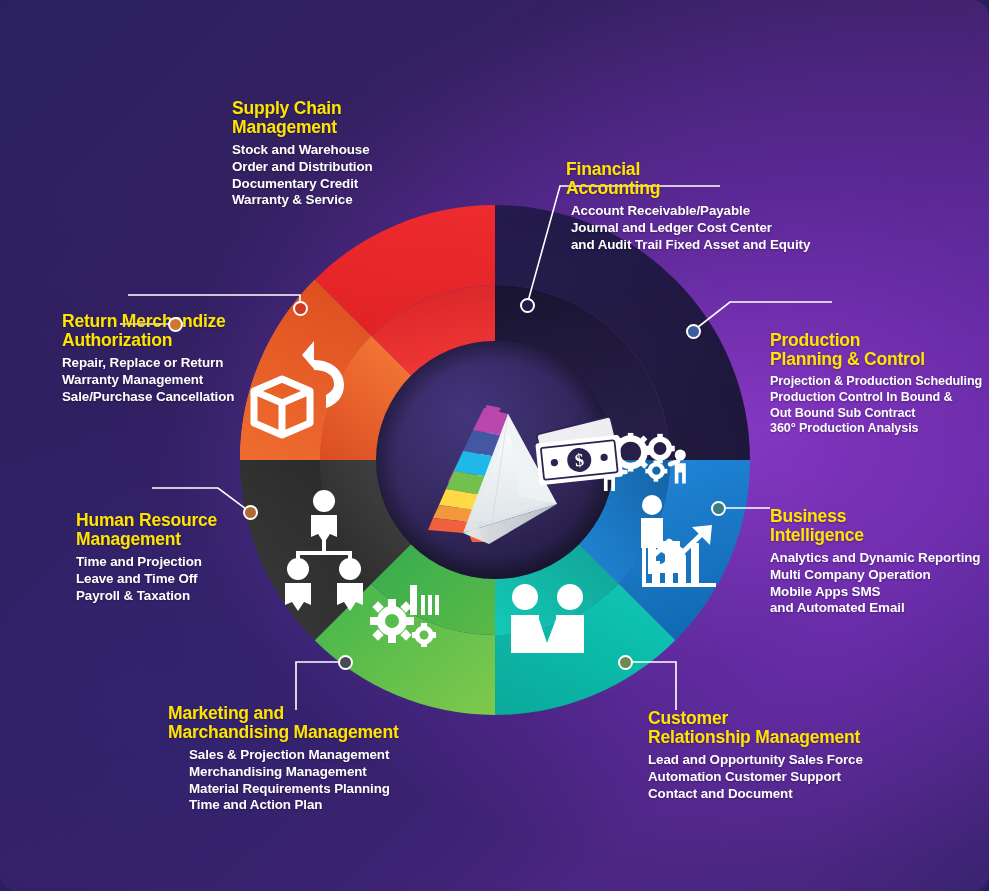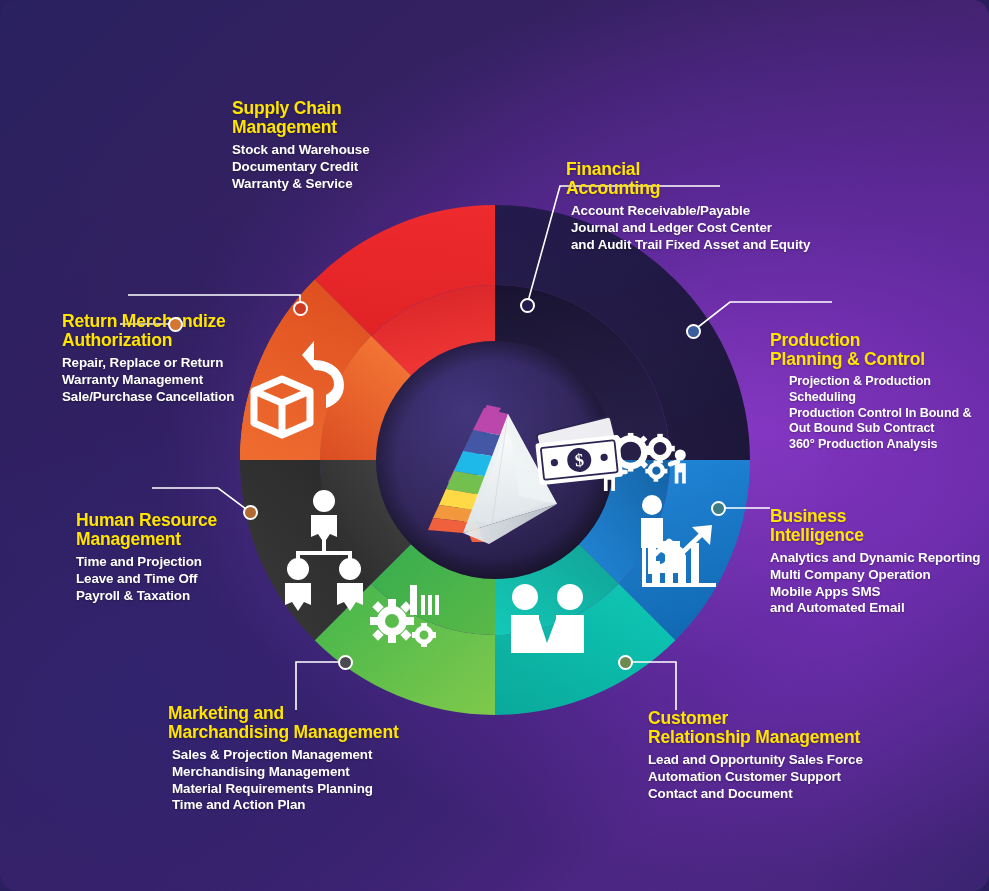--- a/index.html
+++ b/index.html
@@ -405,20 +405,21 @@
   <div class="dot" style="left:243px;top:505px;background:#b06a34;"></div>
   <div class="dot" style="left:168px;top:317px;background:#d4762f;"></div>
 
   <div class="block left" style="left:232px;top:99px;width:250px;">
     <h3>
       <span>Supply Chain</span><br>
       <span>Management</span>
     </h3>
     <ul>
       <li>Stock and Warehouse</li>
+      <li>Order and Distribution</li>
       <li>Documentary Credit</li>
       <li>Warranty &amp; Service</li>
     </ul>
   </div>
 
   <div class="block left" style="left:566px;top:116px;width:330px;margin-top:44px;">
     <h3>
       <span>Financial</span><br>
       <span>Accounting</span>
     </h3>
@@ -427,21 +428,21 @@
       <li>Journal and Ledger Cost Center</li>
       <li>and Audit Trail Fixed Asset and Equity</li>
     </ul>
   </div>
 
   <div class="block right" style="left:770px;top:331px;width:215px;">
     <h3>
       <span>Production</span><br>
       <span>Planning &amp; Control</span>
     </h3>
-    <ul style="font-size:12.6px;margin-left:19px;">
+    <ul style="font-size:12.6px;">
       <li style="font-size:12.6px;">Projection &amp; Production Scheduling</li>
       <li style="font-size:12.6px;">Production Control In Bound &amp;</li>
       <li style="font-size:12.6px;">Out Bound Sub Contract</li>
       <li style="font-size:12.6px;">360° Production Analysis</li>
     </ul>
   </div>
 
   <div class="block right" style="left:770px;top:507px;width:215px;">
     <h3>
       <span>Business</span><br>
@@ -465,21 +466,21 @@
       <li>Automation Customer Support</li>
       <li>Contact and Document</li>
     </ul>
   </div>
 
   <div class="block left" style="left:168px;top:704px;width:290px;">
     <h3>
       <span>Marketing and</span><br>
       <span>Marchandising Management</span>
     </h3>
-    <ul style="margin-left:4px;">
+    <ul style="margin-left:21px;">
       <li>Sales &amp; Projection Management</li>
       <li>Merchandising Management</li>
       <li>Material Requirements Planning</li>
       <li>Time and Action Plan</li>
     </ul>
   </div>
 
   <div class="block left" style="left:62px;top:511px;width:230px;margin-left:14px;">
     <h3>
       <span>Human Resource</span><br>

